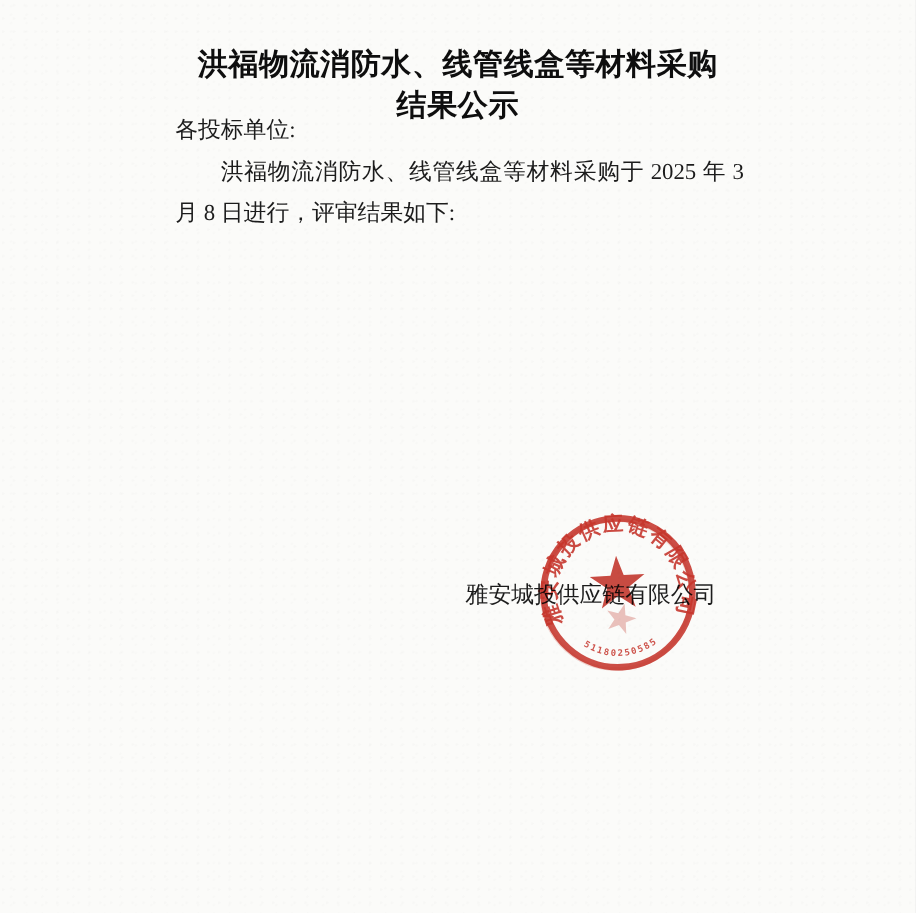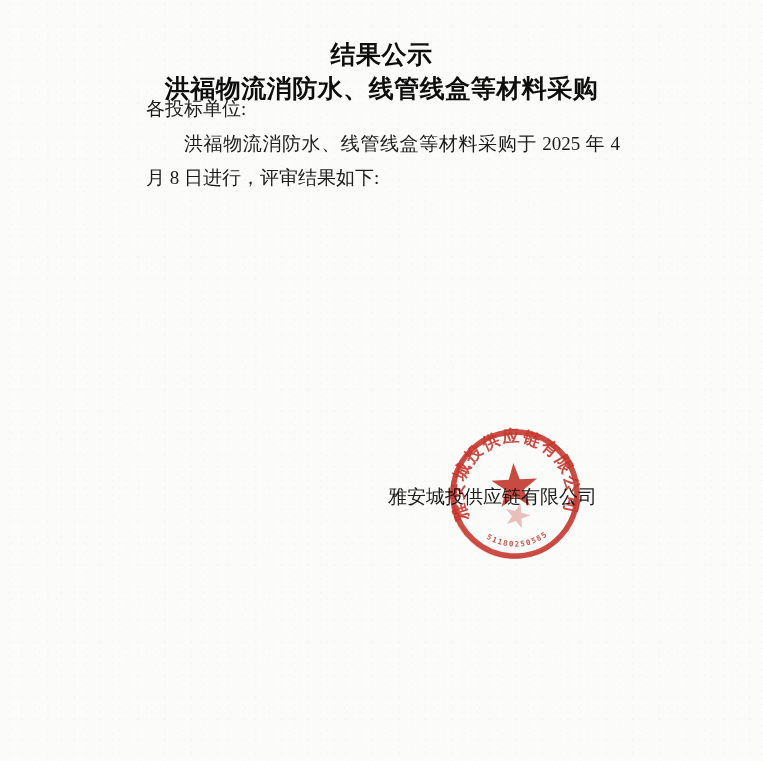--- a/index.html
+++ b/index.html
@@ -109,27 +109,27 @@
     letter-spacing: 1.5px;
     font-family: "DejaVu Sans Mono", monospace;
   }
 </style>
 </head>
 <body>
 
 <div class="page">
 
   <h1 class="doc-title">
+    <span class="tl">洪福物流消防水、线管线盒等材料采购</span>
     <span class="tl">结果公示</span>
-    <span class="tl">洪福物流消防水、线管线盒等材料采购</span>
   </h1>
 
   <div class="doc-body">
     <p>各投标单位:</p>
-    <p class="indent">洪福物流消防水、线管线盒等材料采购于 2025 年 4 月 8 日进行，评审结果如下:</p>
+    <p class="indent">洪福物流消防水、线管线盒等材料采购于 2025 年 3 月 8 日进行，评审结果如下:</p>
   </div>
 
   <div class="signature">
     <div>雅安城投供应链有限公司</div>
   </div>
 
   <svg class="seal" viewBox="-70 -70 140 140" xmlns="http://www.w3.org/2000/svg" xmlns:xlink="http://www.w3.org/1999/xlink">
     <defs>
       <path id="sealArc" d="M -44.1 27.6 A 52 52 0 1 1 44.1 27.6" fill="none"></path>
       <path id="numArc" d="M -42 32 A 53 53 0 0 0 42 32" fill="none"></path>

